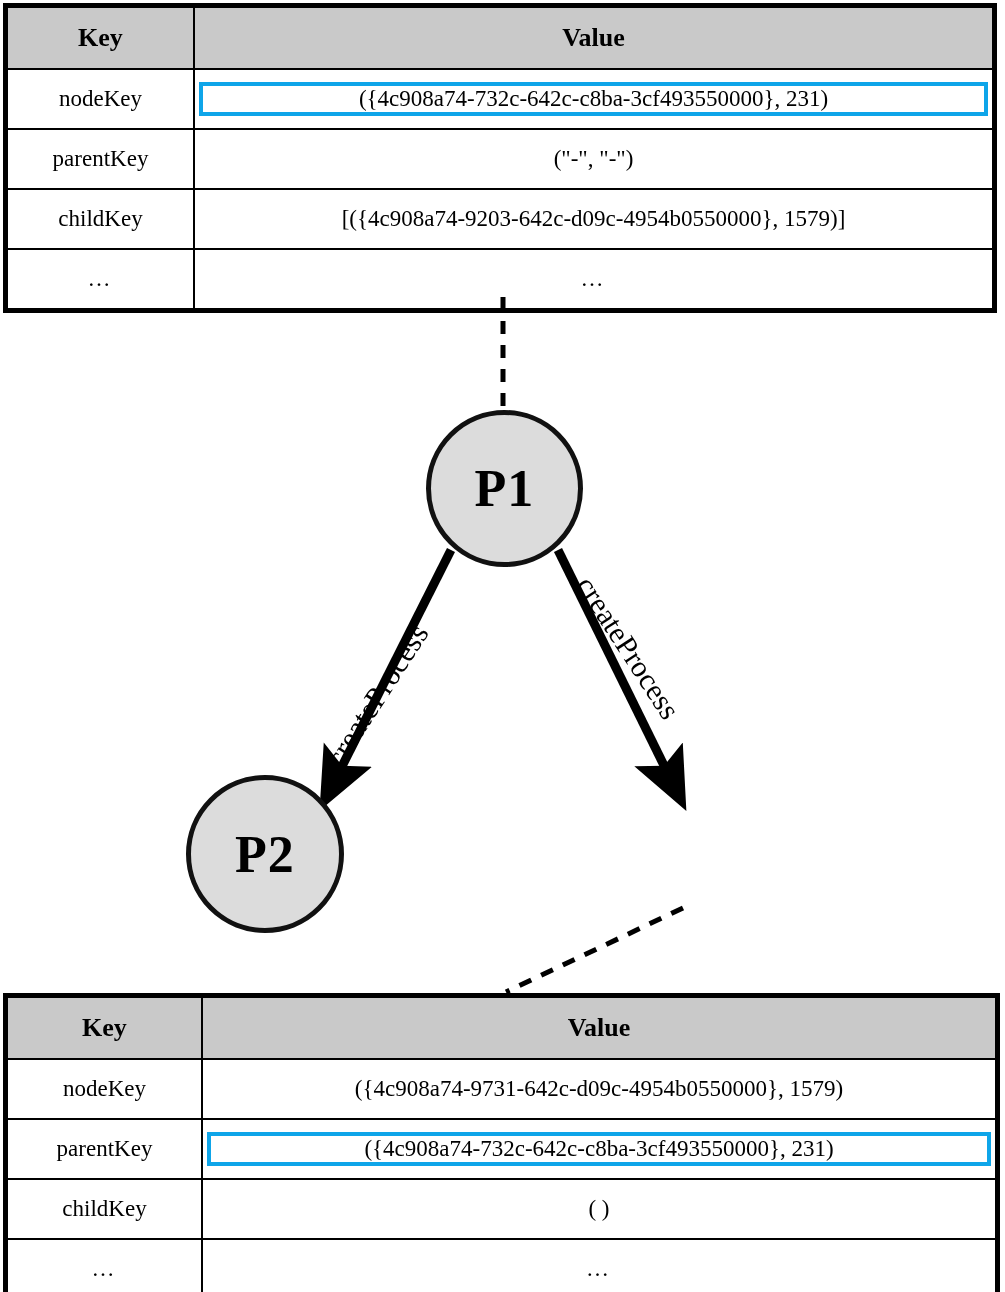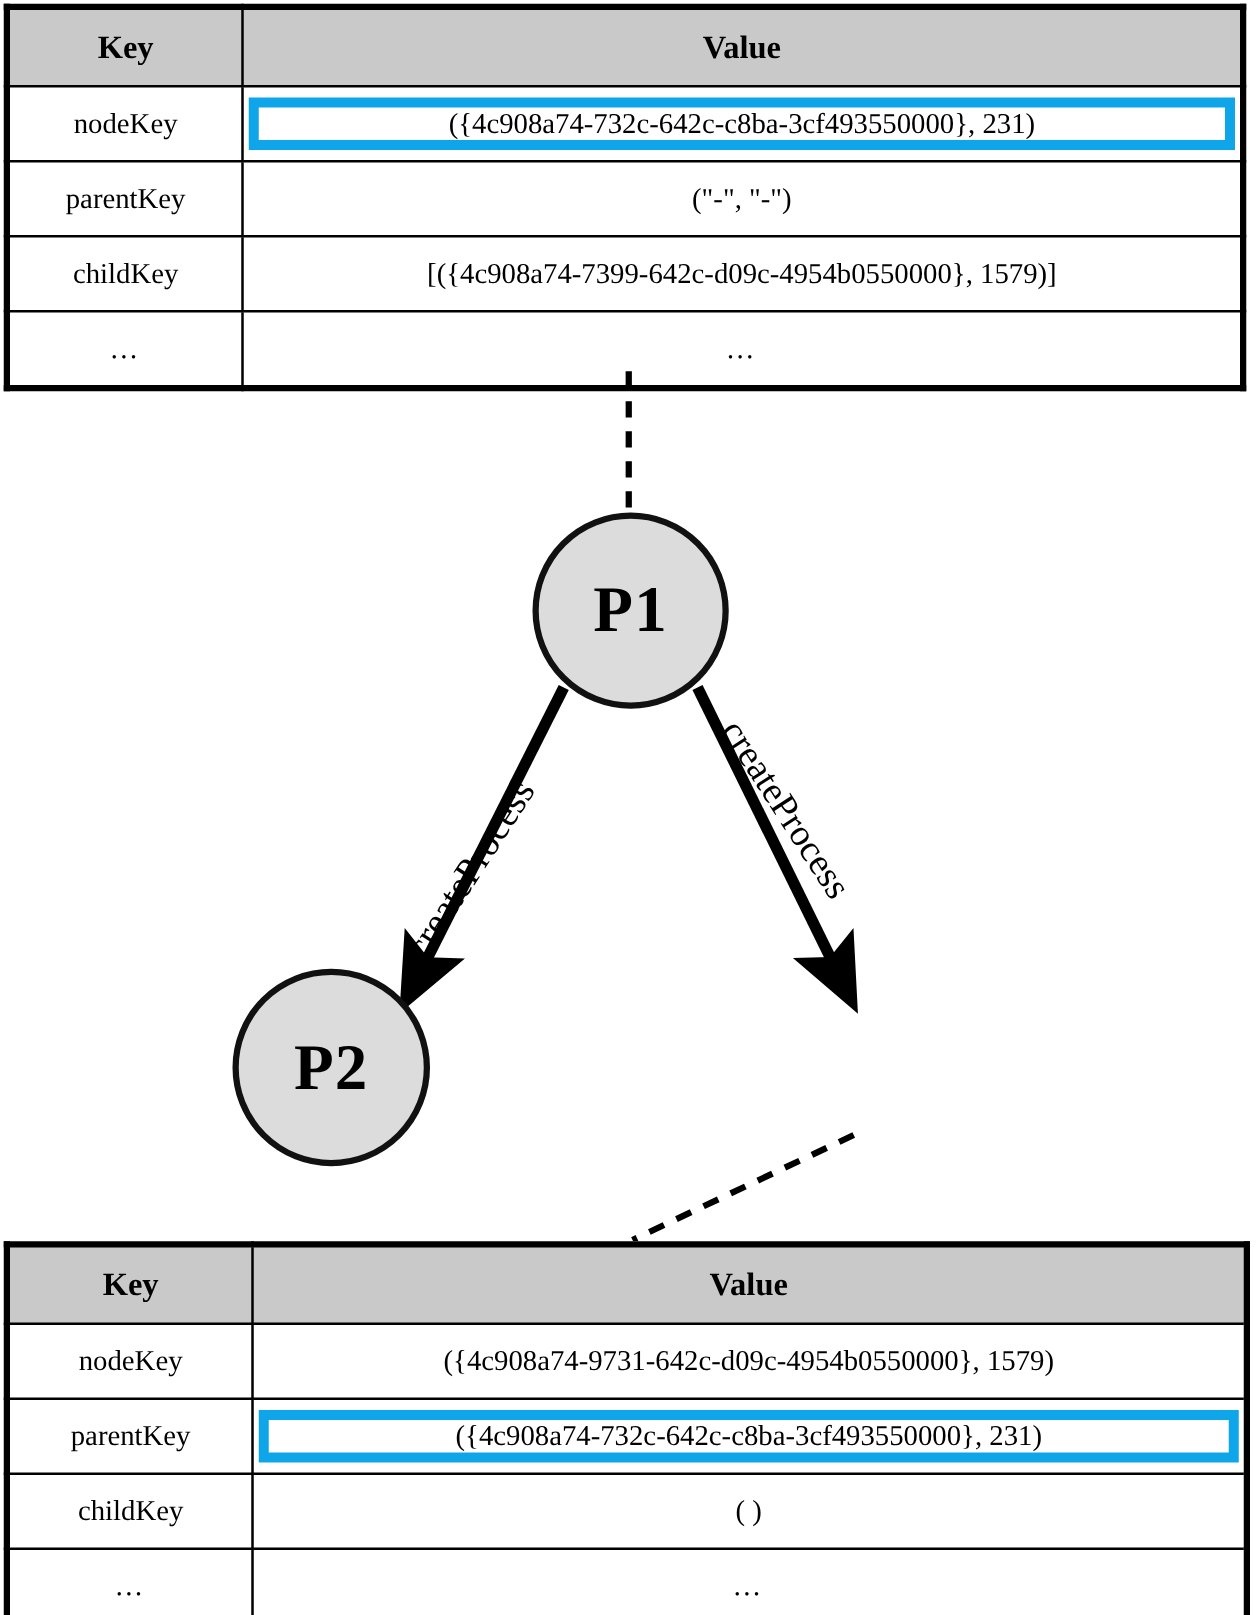--- a/index.html
+++ b/index.html
@@ -54,21 +54,21 @@
 
   .val-inner {
     display: inline-block;
     padding: 2px 6px;
     line-height: 1.05;
     white-space: nowrap;
   }
   .val-inner.highlight {
     display: block;
     margin: 0 4px;
-    border: 8px solid #0ea5e9;
+    border: 4px solid #0ea5e9;
     padding: 1px 4px;
   }
   .ellipsis-cell {
     letter-spacing: 3px;
     font-size: 31px;
   }
 
   
   #graph-layer {
     position: absolute;
@@ -135,21 +135,21 @@
       </tr>
       <tr>
         <td class="col-key">parentKey</td>
         <td class="col-val">
           <span class="val-inner">("-", "-")</span>
         </td>
       </tr>
       <tr>
         <td class="col-key">childKey</td>
         <td class="col-val">
-          <span class="val-inner">[({4c908a74-7399-642c-d09c-4954b0550000}, 1579)]</span>
+          <span class="val-inner">[({4c908a74-9203-642c-d09c-4954b0550000}, 1579)]</span>
         </td>
       </tr>
       <tr>
         <td class="col-key ellipsis-cell">…</td>
         <td class="col-val ellipsis-cell">…</td>
       </tr>
     </tbody>
   </table>
 
   <svg id="graph-layer" viewBox="0 0 1005 1292" width="1005" height="1292">

